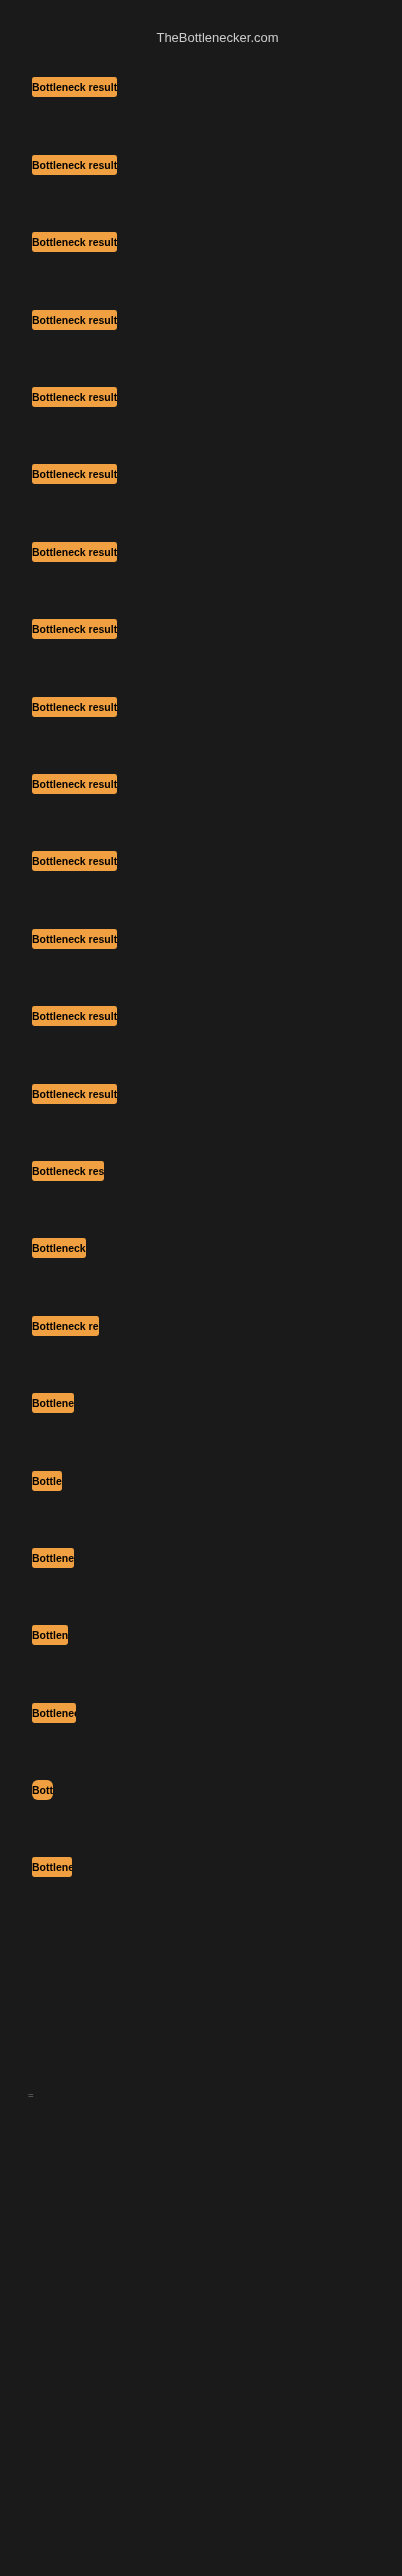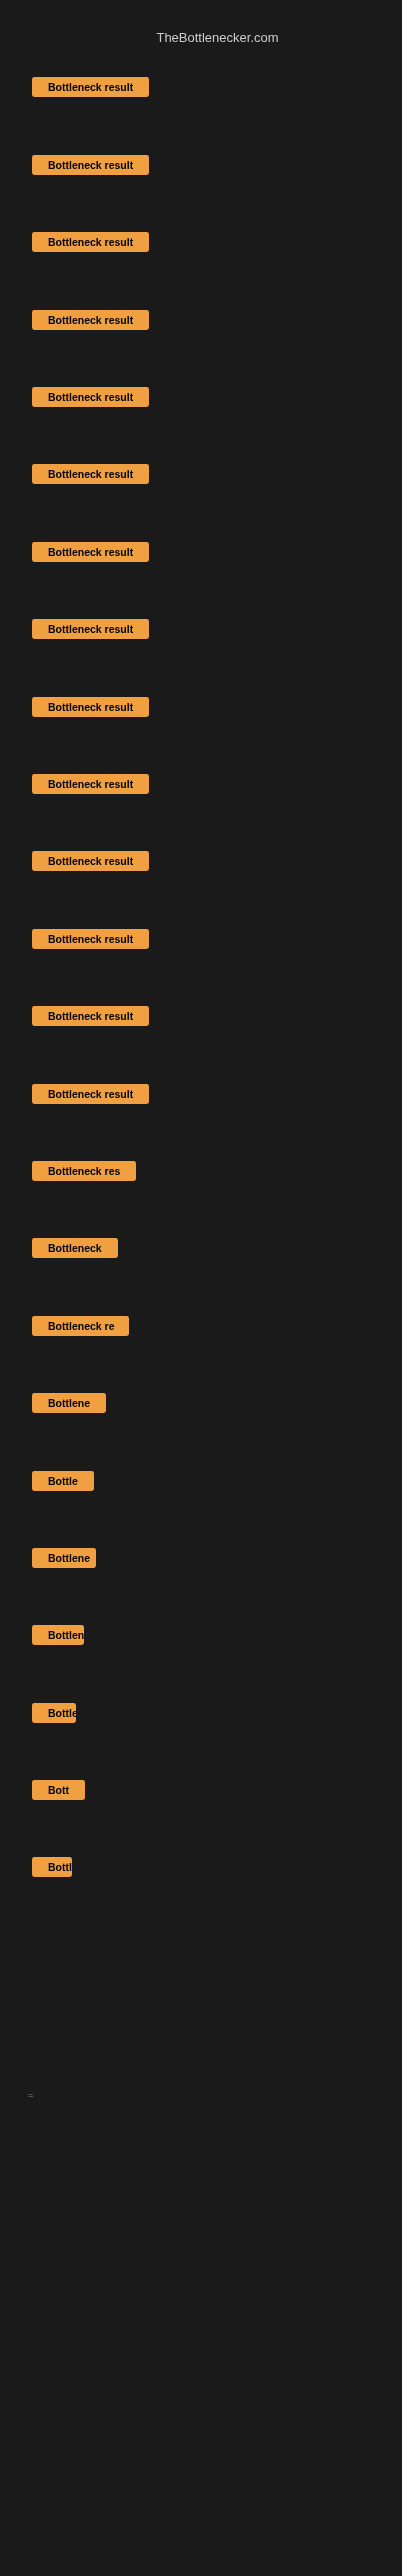--- a/index.html
+++ b/index.html
@@ -28,35 +28,35 @@
       margin-bottom: 0px;
       padding: 6.4px 0 24px 0;
     }
 
     .bottleneck-badge {
       display: inline-block;
       background-color: #f0a040;
       color: #000000;
       font-size: 10.5px;
       font-weight: bold;
-      padding: 4px 16px;
+      padding: 4px 0;
       border-radius: 2.4px;
       white-space: nowrap;
       overflow: hidden;
     }
 
     .small-badge-1 { max-width: 125px; }
     .small-badge-2 { max-width: 113px; }
     .small-badge-3 { max-width: 97px; }
     .small-badge-4 { max-width: 85px; }
     .small-badge-5 { max-width: 76px; }
     .small-badge-6 { max-width: 64px; }
     .small-badge-7 { max-width: 52px; }
     .small-badge-8 { max-width: 44px; }
-    .small-badge-9 { max-width: 56px; }
+    .small-badge-9 { max-width: 56px; border-radius: 6px; }
     .small-badge-10 { max-width: 40px; }
 
     .separator-area {
       height: 161px;
     }
 
     .bottom-marker {
       color: #888888;
       font-size: 9.7px;
       padding-left: 4px;

